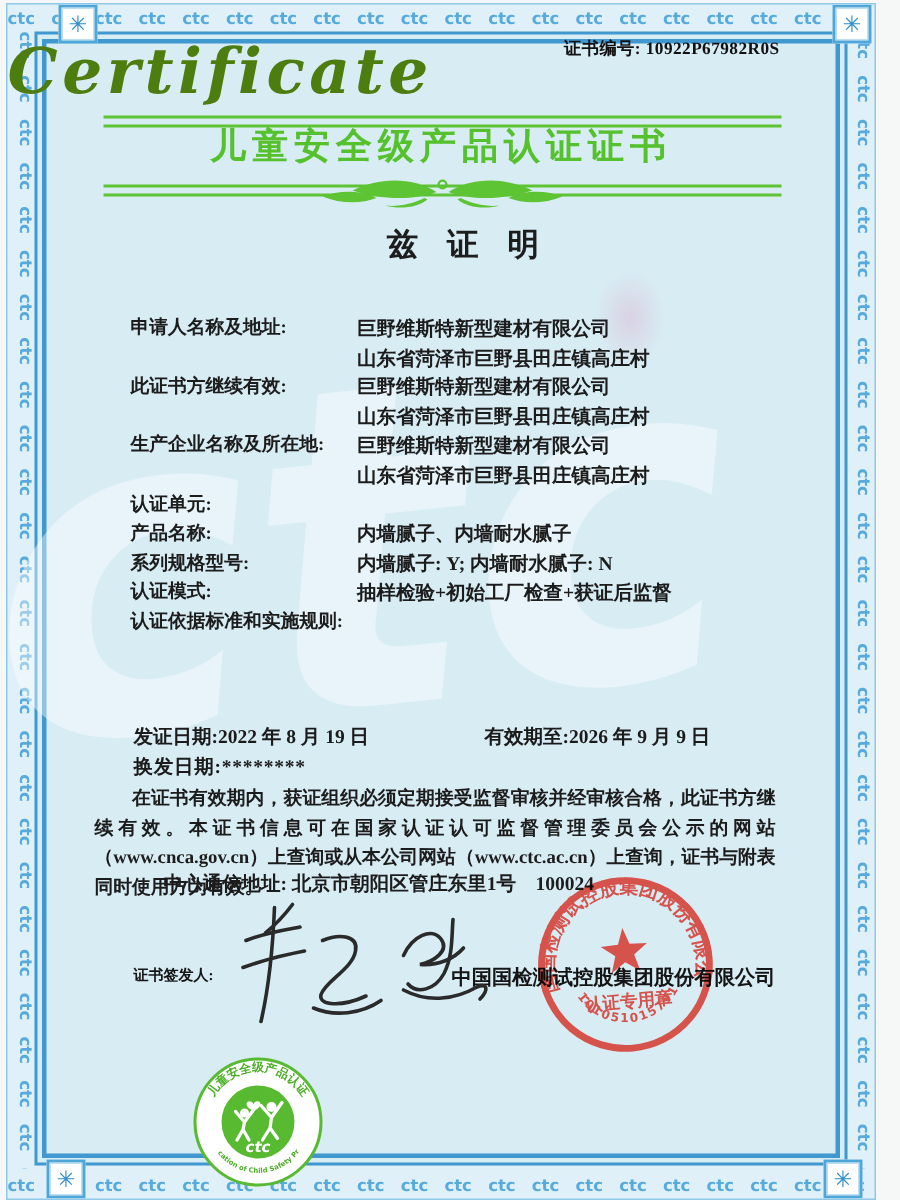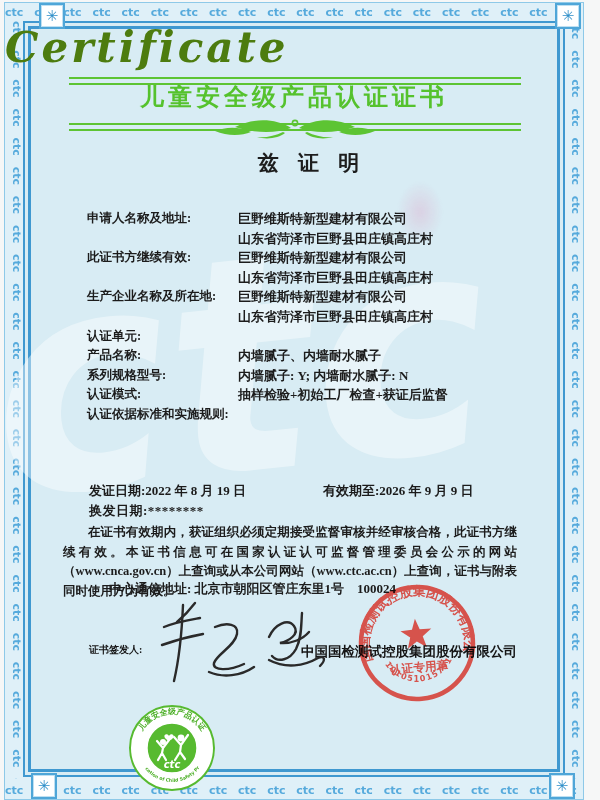--- a/index.html
+++ b/index.html
@@ -111,20 +111,21 @@
 
     <div class="frame">
       <div class="frame-inner"></div>
     </div>
 
     <div class="watermark">ctc</div>
     <div class="smudge"></div>
 
     <div class="content">
 
+      <div class="cert-no">证书编号:  10922P67982R0S</div>
       <div class="script">Certificate</div>
       <div class="rule rule-top"></div>
       <div class="title">儿童安全级产品认证证书</div>
       <div class="rule rule-bottom"></div>
 
       <svg class="flourish" viewBox="0 0 200 24">
         <g fill="#5dc433">
           <path d="M96,12 C80,2 58,2 40,11 C58,17 80,18 96,12 Z"></path>
           <path d="M56,16 C44,10 30,11 20,15 C32,20 46,20 56,16 Z"></path>
           <path d="M88,16 C80,20 70,22 62,21 C72,24 84,22 90,17 Z"></path>

